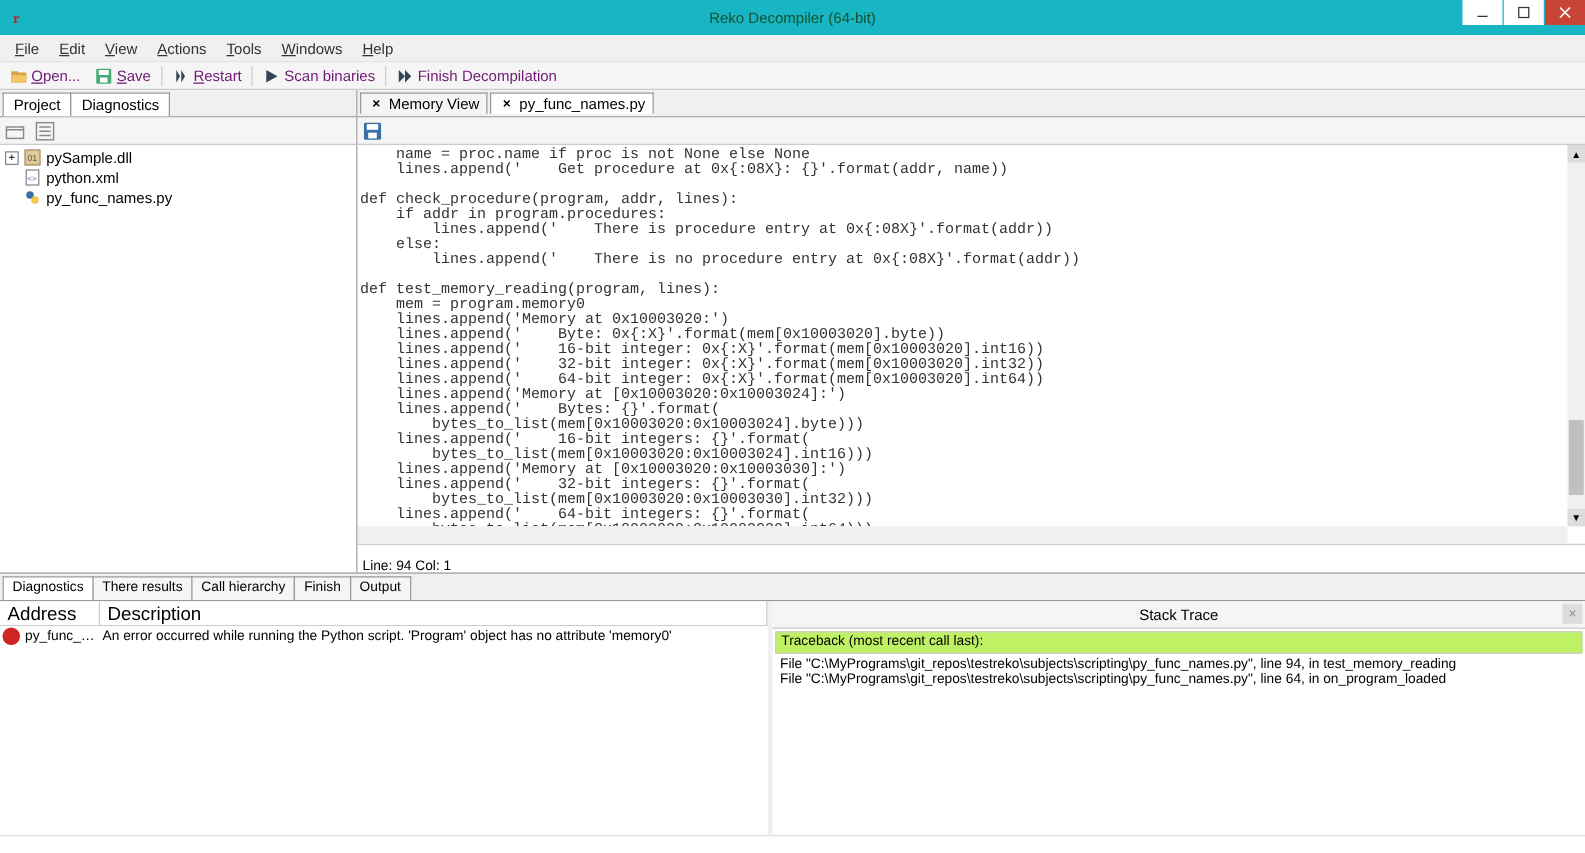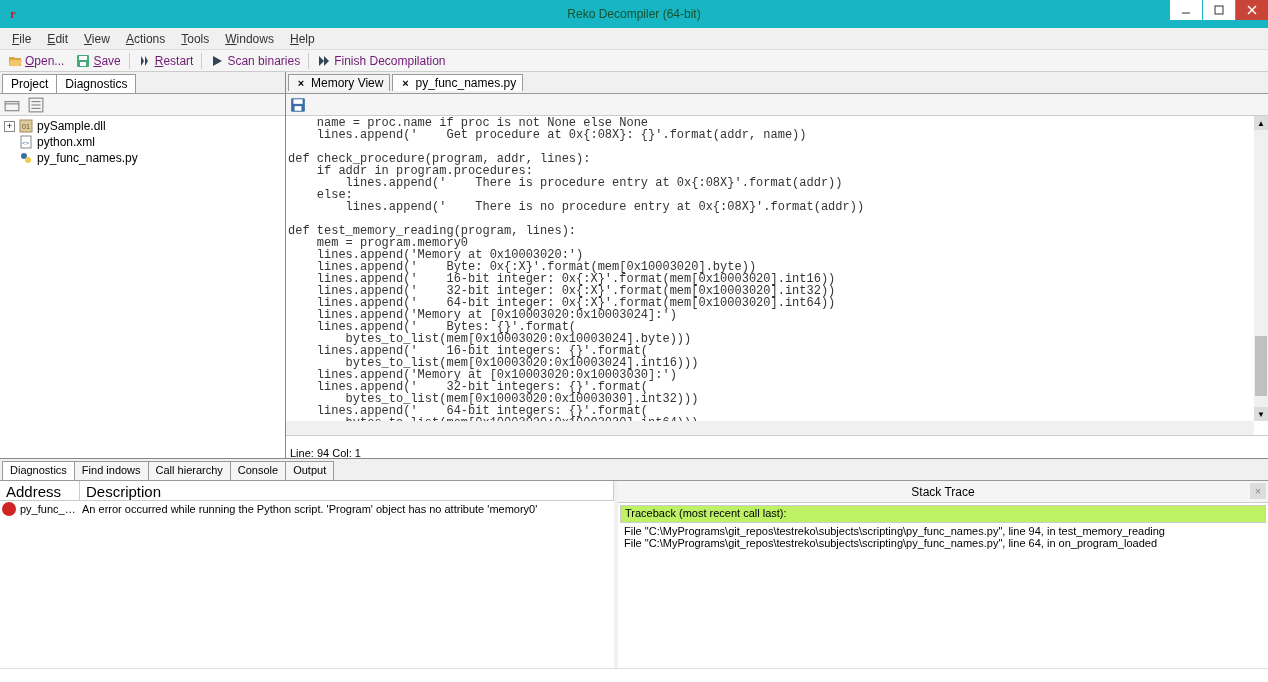--- a/index.html
+++ b/index.html
@@ -266,23 +266,23 @@
       </div>
       <div class="code-hscroll"></div>
     </div>
     <div class="statusbar">Line: 94 Col: 1</div>
   </div>
 </div>
 
 <div class="bottom-panel">
   <div class="bottom-tabs">
     <div class="bottom-tab active">Diagnostics</div>
-    <div class="bottom-tab">Find indows</div>
+    <div class="bottom-tab">There results</div>
     <div class="bottom-tab">Call hierarchy</div>
-    <div class="bottom-tab">Console</div>
+    <div class="bottom-tab">Finish</div>
     <div class="bottom-tab">Output</div>
   </div>
   <div class="bottom-content">
     <div class="diag-panel">
       <div class="diag-header">
         <div class="diag-col addr">Address</div>
         <div class="diag-col desc">Description</div>
       </div>
       <div class="diag-rows">
         <div class="diag-row">

